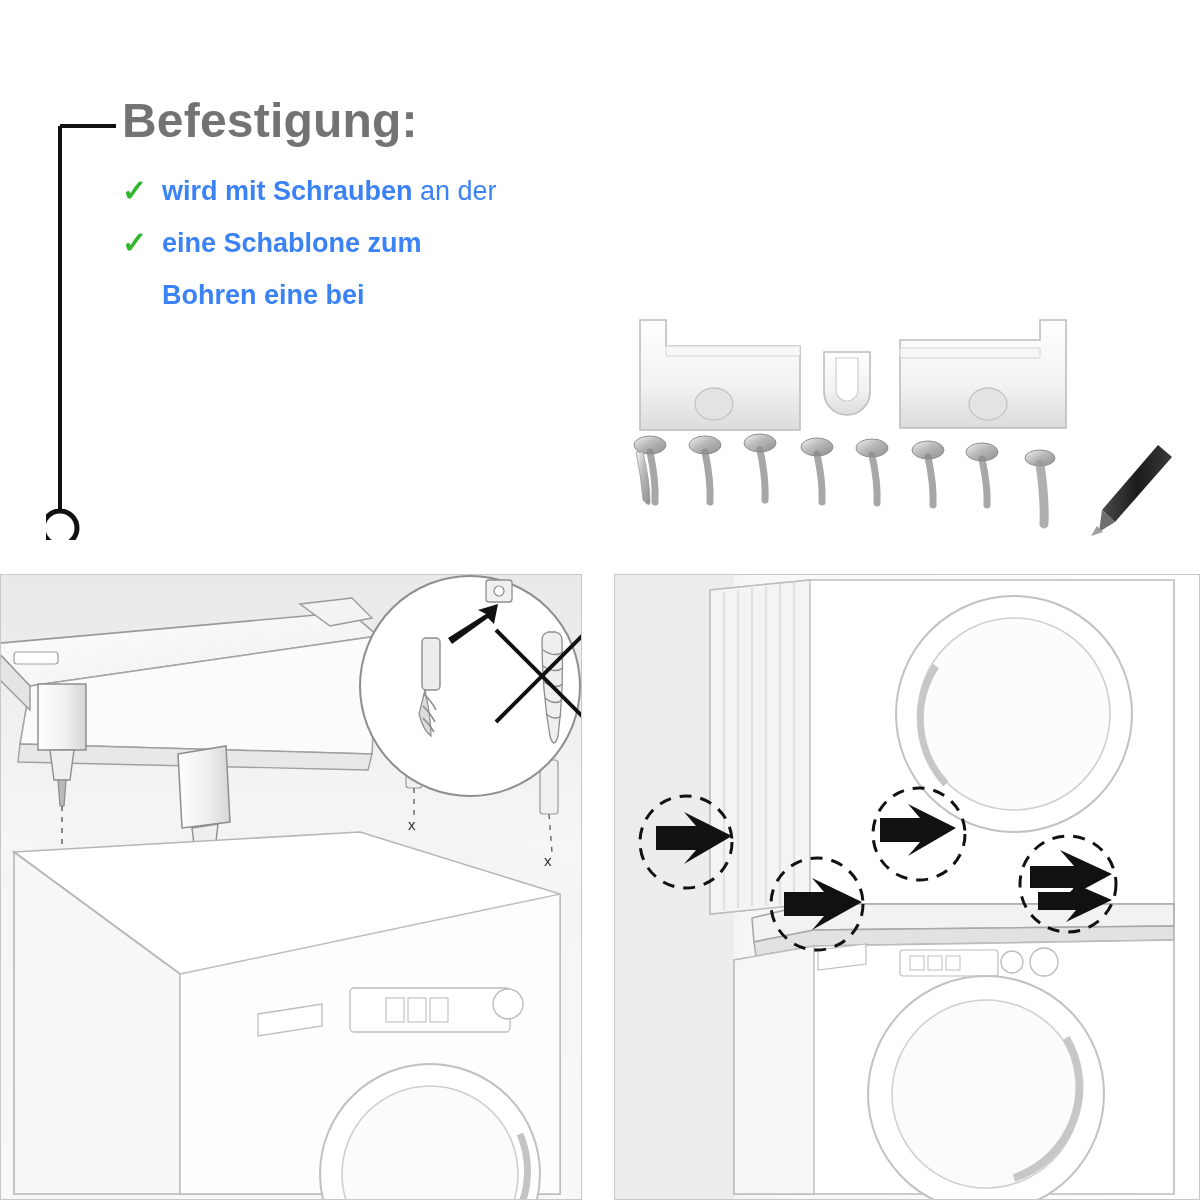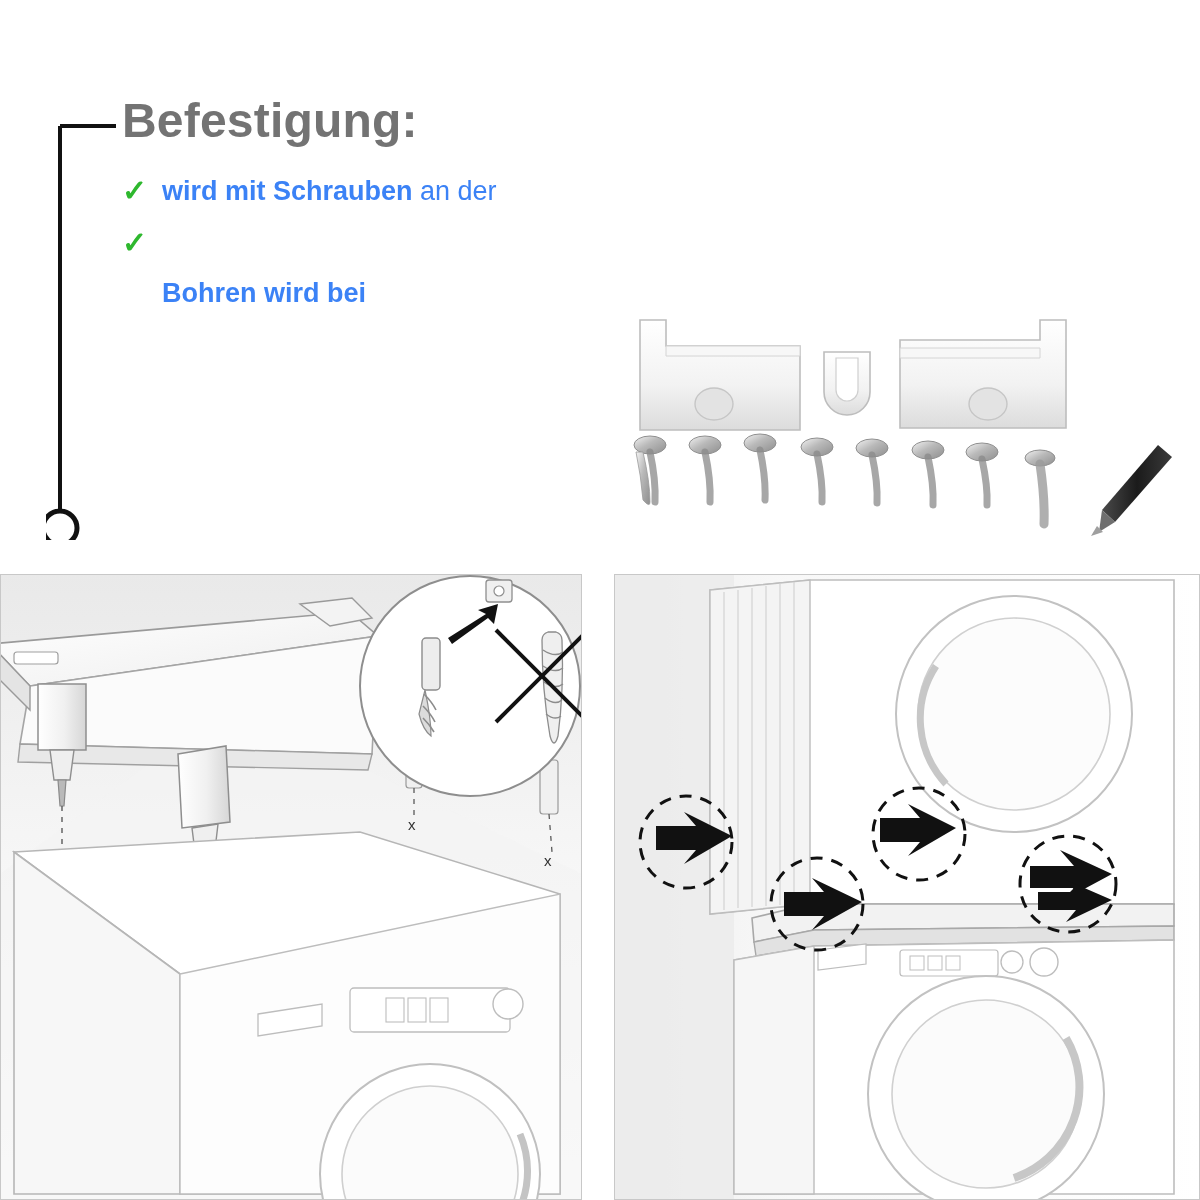--- a/index.html
+++ b/index.html
@@ -128,25 +128,26 @@
     <h1 id="heading">Befestigung:</h1>
 
     <div class="bullet">
       <span class="check">✓</span>
       <span class="bullet-text"><b>wird mit Schrauben</b> an der</span>
     </div>
 
 
     <div class="bullet">
       <span class="check">✓</span>
+      <span class="bullet-text"><b>eine Schablone zum</b></span>
     </div>
 
     <div class="bullet">
       <span class="check"></span>
-      <span class="bullet-text"><b>Bohren wird bei</b></span>
+      <span class="bullet-text"><b>Bohren eine bei</b></span>
     </div>
   </div>
 
   <div id="parts-area">
     <svg viewBox="0 0 580 250" width="580" height="250">
       <defs>
         <linearGradient id="plasticG" x1="0" y1="0" x2="0" y2="1">
           <stop offset="0%" stop-color="#ffffff"></stop>
           <stop offset="60%" stop-color="#f2f2f2"></stop>
           <stop offset="100%" stop-color="#dcdcdc"></stop>

